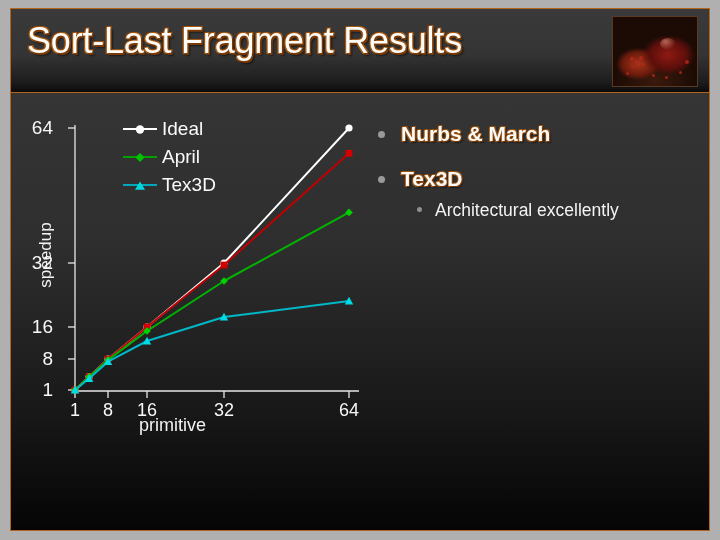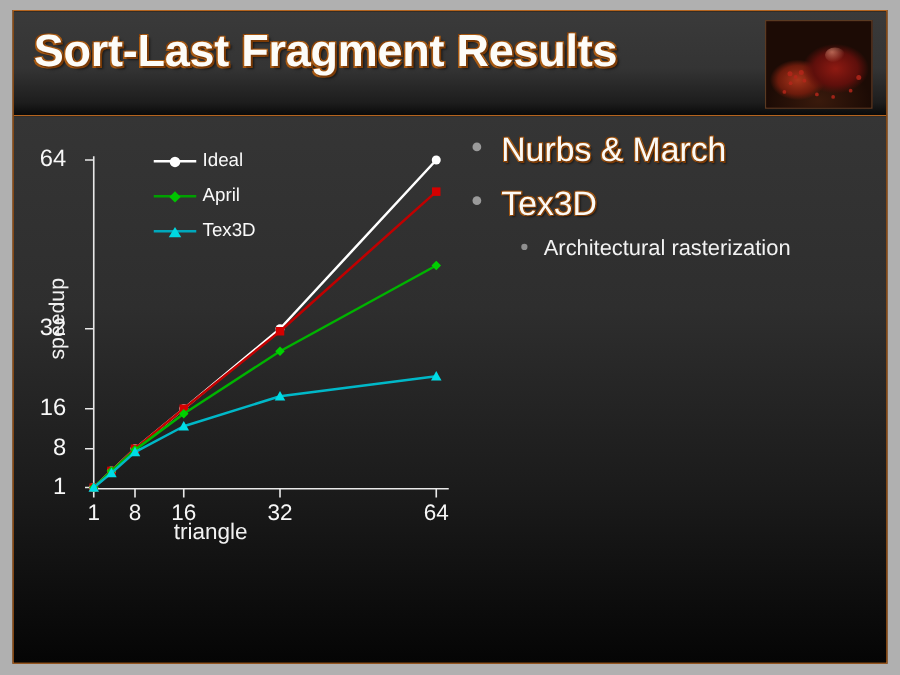--- a/index.html
+++ b/index.html
@@ -29,21 +29,21 @@
     position: absolute;
     left: 0; top: 0;
     width: 100%; height: 84px;
     background: linear-gradient(180deg, #3a3a3a 0%, #343434 55%, #1d1d1d 88%, #0a0a0a 100%);
     border-bottom: 1.2px solid #b5641e;
   }
   .title-text {
     position: absolute;
     left: 16px; top: 11px;
     font-size: 36px;
-    font-weight: bold;
+    font-weight: normal;
     color: #fdfcf8;
     letter-spacing: -0.2px;
     text-shadow:
        1.6px 1.6px 0 #7a3a06,
       -1.2px 1.2px 0 #a85a12,
        1.2px -1.2px 0 #a85a12,
       -1.2px -1.2px 0 #8a4208,
        2.5px 2.5px 2px rgba(0,0,0,0.55);
     white-space: nowrap;
   }
@@ -124,36 +124,36 @@
     height: 28px;
   }
   .legend-sample { width: 34px; height: 14px; position: relative; margin-right: 5px; }
   .legend-sample i {
     position: absolute; left: 0; top: 6px;
     width: 34px; height: 2px; display: block;
   }
   .legend-mk { position: absolute; left: 11px; top: 2px; }
   .legend-label {
     color: #fafafa;
-    font-size: 15px;
+    font-size: 19px;
     line-height: 20px;
   }
   
   .bullets {
     position: absolute;
     left: 360px; top: 8px;
     width: 330px;
   }
   .lvl1 {
     position: relative;
     padding-left: 30px;
-    margin-top: 4px;
+    margin-top: 21px;
     margin-bottom: 2px;
-    font-size: 27px;
-    font-weight: normal;
+    font-size: 21px;
+    font-weight: bold;
     color: #fbfaf6;
     text-shadow:
        1.1px 1.1px 0 #7a3a06,
       -0.9px 0.9px 0 #a05510,
        0.9px -0.9px 0 #a05510,
       -0.9px -0.9px 0 #7a3a06,
        1.8px 1.8px 1.6px rgba(0,0,0,.5);
   }
   .lvl1 .dot {
     position: absolute; left: 7px; top: 9px;
@@ -198,21 +198,21 @@
           <div class="pom-seed" style="left:86%;top:62%;width:4px;height:4px;"></div>
         </div>
       </div>
     </div>
 
     <div class="body-area">
 
       <div class="chart-panel">
 
         <div class="ylabel">speedup</div>
-        <div class="xlabel">triangle</div>
+        <div class="xlabel">primitive</div>
 
         <div class="ytick" style="left:-12px;top:33px;">64</div>
         <div class="ytick" style="left:-12px;top:168px;">32</div>
         <div class="ytick" style="left:-12px;top:232px;">16</div>
         <div class="ytick" style="left:-12px;top:264px;">8</div>
         <div class="ytick" style="left:-12px;top:295px;">1</div>
 
         <div class="xtick" style="left:56px;top:305px;">1</div>
         <div class="xtick" style="left:89px;top:305px;">8</div>
         <div class="xtick" style="left:128px;top:305px;">16</div>
@@ -317,21 +317,21 @@
           </div>
         </div>
 
         <div class="grp">
           <div class="lvl1">
             <span class="dot"></span>
             <span>Tex3D</span>
           </div>
           <div class="lvl2">
             <span class="dot"></span>
-            <span>Architectural rasterization</span>
+            <span>Architectural excellently</span>
           </div>
         </div>
 
       </div>
 
     </div>
   </div>
 </div>
 
 </body></html>

